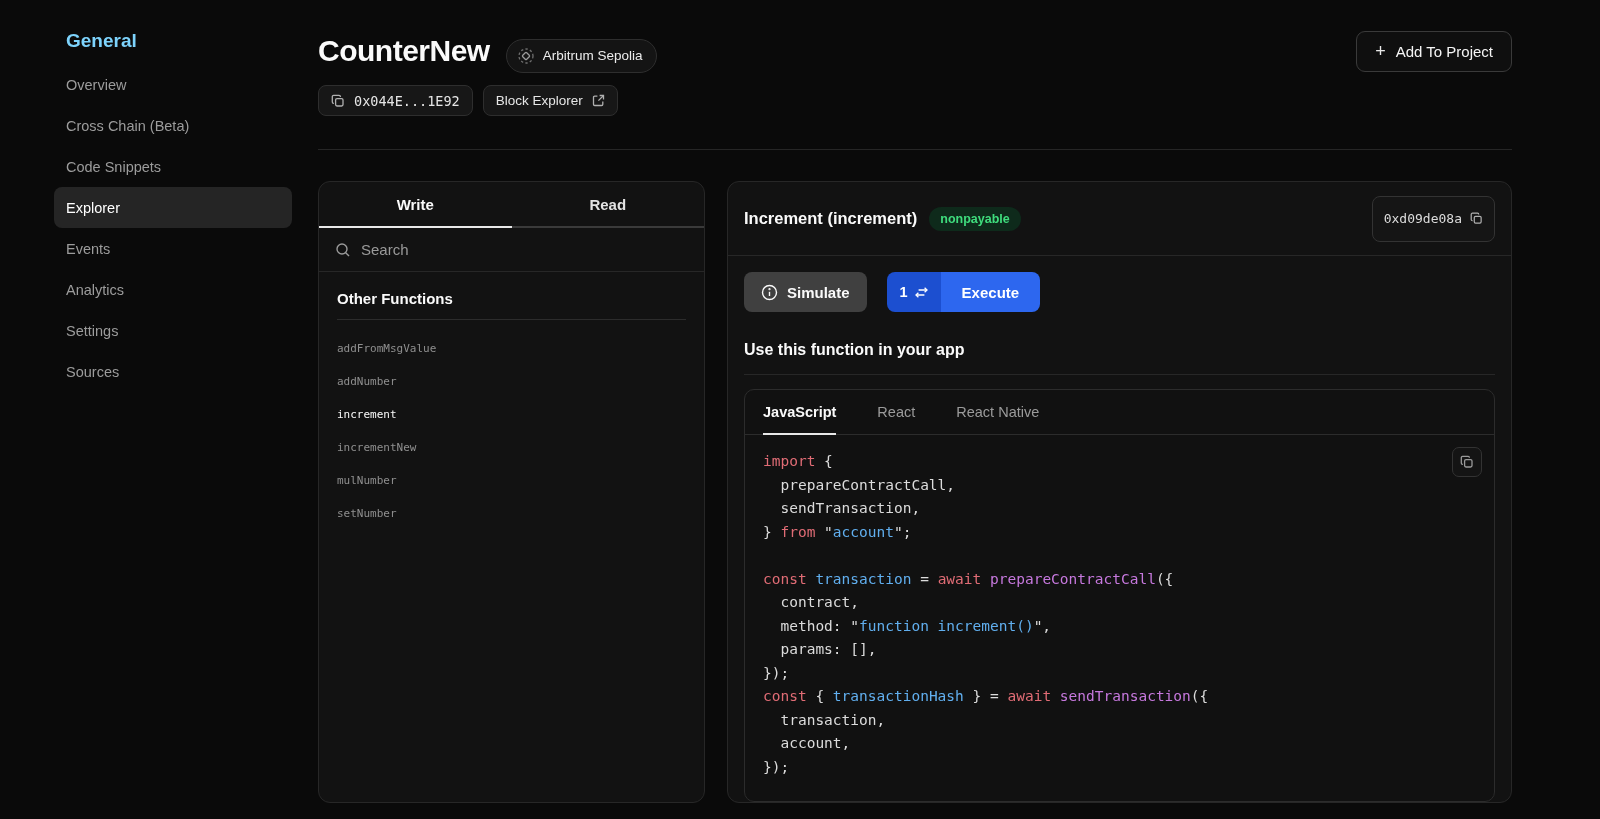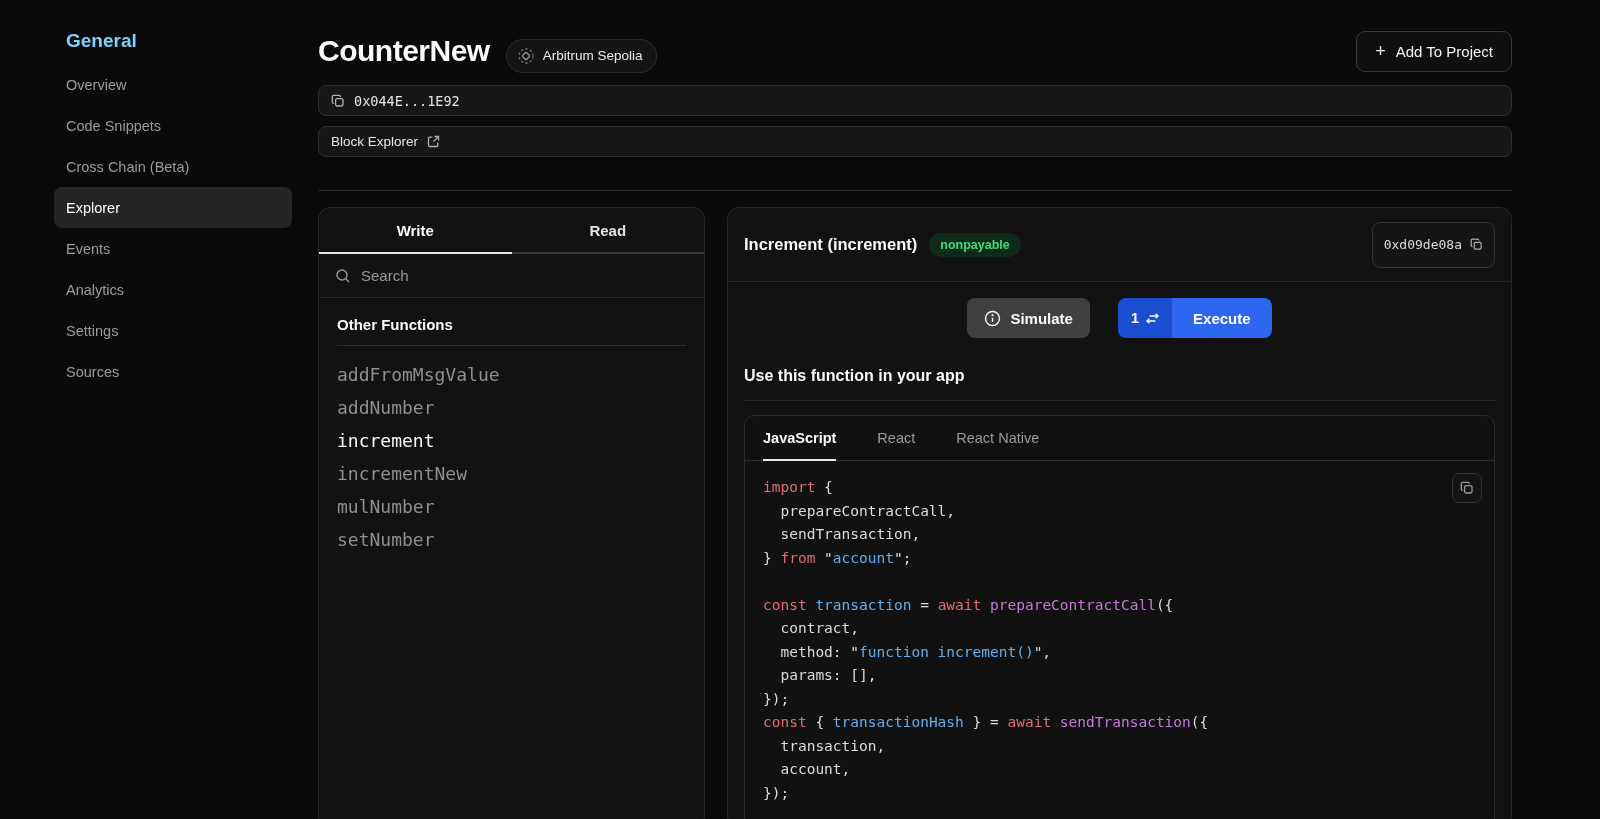--- a/index.html
+++ b/index.html
@@ -34,31 +34,31 @@
     border:1px solid #2e2e2e; background:#141414; border-radius:999px;
     font-size:13.5px; color:#ececec; cursor:pointer;margin-top:9px;
   }
   .add-project-btn {
     margin-left:auto; display:flex; align-items:center; gap:10px; height:41px; padding:0 18px;
     border:1px solid #3a3a3a; background:#0f0f0f; border-radius:9px;
     font-size:15px; color:#f5f5f5; cursor:pointer;
   }
   .plus-glyph { font-size:18px; font-weight:400; line-height:1; color:#e8e8e8; }
 
-  .chips-row { display:flex; gap:10px; margin-top:13px;flex-direction:column; }
+  .chips-row { display:flex; gap:10px; margin-top:13px; }
   .chip {
     display:flex; align-items:center; gap:9px; height:31px; padding:0 12px;
     border:1px solid #2e2e2e; background:#171717; border-radius:8px;
     font-size:13.5px; color:#e6e6e6; cursor:pointer;
   }
   .chip .mono-text { font-size:13.5px; }
 
   .header-divider { margin-top:33px; border-top:1px solid #262626; }
 
-  .content { display:flex; gap:22px; margin-top:16px; height:622px; }
+  .content { display:flex; gap:22px; margin-top:31px; height:622px; }
   .panel {
     background:#121212; border:1px solid #272727; border-radius:12px;
     overflow:hidden; display:flex; flex-direction:column;
   }
   .left-panel { width:387px; flex:0 0 387px; }
   .right-panel { flex:1; min-width:0; }
 
   
   .fn-tabs { display:flex; height:46px; }
   .fn-tab {
@@ -76,21 +76,21 @@
     flex:1; background:transparent; border:none; outline:none;
     font-size:15px; color:#e8e8e8; font-family:"Liberation Sans", sans-serif;
   }
   .search-input::placeholder { color:#9a9a9a; }
 
   .group-heading { padding:18px 18px 12px; font-size:15px; font-weight:700; color:#fafafa; }
   .group-divider { margin:0 18px; border-top:1px solid #2c2c2c; }
 
   .function-list { padding:12px 18px; }
   .fn-item {
-    font-family:"DejaVu Sans Mono", monospace; font-size:18px; line-height:33px;
+    font-family:"DejaVu Sans Mono", monospace; font-size:11px; line-height:33px;
     color:#8f8f8f; cursor:pointer; white-space:nowrap;
   }
   .fn-item.active { color:#fafafa; }
 
   
   .detail-header {
     height:74px; display:flex; align-items:center; gap:12px; padding:0 16px;
     border-bottom:1px solid #272727; flex:0 0 auto;
   }
   .detail-title { font-size:16.5px; font-weight:600; color:#fafafa; }
@@ -98,21 +98,21 @@
     height:24px; display:flex; align-items:center; padding:12px 11px;
     background:#0e2a1b; color:#3fdc7d; border-radius:999px;
     font-size:12.5px; font-weight:600;
   }
   .selector-chip {
     margin-left:auto; display:flex; align-items:center; gap:8px; height:46px; padding:0 11px;
     border:1px solid #333; background:#151515; border-radius:8px;
     font-size:13px; color:#dcdcdc; cursor:pointer;
   }
 
-  .actions-row { display:flex; justify-content:center; gap:28px; padding:16px 16px 0; flex:0 0 auto; }
+  .actions-row { display:flex; justify-content:flex-start; gap:20px; padding:16px 16px 0; flex:0 0 auto; }
   .simulate-btn {
     display:flex; align-items:center; gap:9px; height:40px; padding:0 17px;
     background:#404040; border:none; border-radius:8px; color:#fafafa;
     font-size:15px; font-weight:600; cursor:pointer; font-family:inherit;
   }
   .execute-group { display:flex; height:40px; border-radius:8px; overflow:hidden; cursor:pointer; }
   .execute-count-seg {
     display:flex; align-items:center; gap:7px; padding:0 13px;
     background:#1c4fd0; color:#fff; font-size:14.5px; font-weight:600;
   }
@@ -153,22 +153,22 @@
 
   svg { display:block; }
 </style>
 </head>
 <body>
 
 <aside class="sidebar">
   <div class="sidebar-heading">General</div>
   <nav class="sidebar-nav">
       <div class="side-item">Overview</div>
+      <div class="side-item">Cross Chain (Beta)</div>
       <div class="side-item">Code Snippets</div>
-      <div class="side-item">Cross Chain (Beta)</div>
       <div class="side-item active">Explorer</div>
       <div class="side-item">Events</div>
       <div class="side-item">Analytics</div>
       <div class="side-item">Settings</div>
       <div class="side-item">Sources</div>
     </nav>
 </aside>
 
 <main class="main">
 

